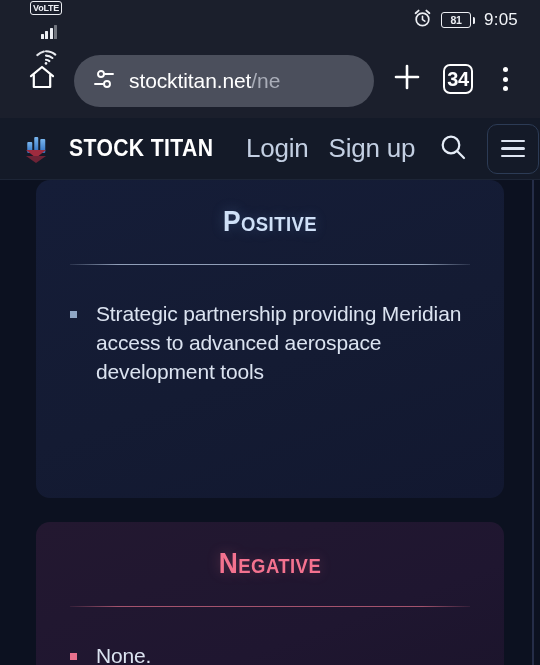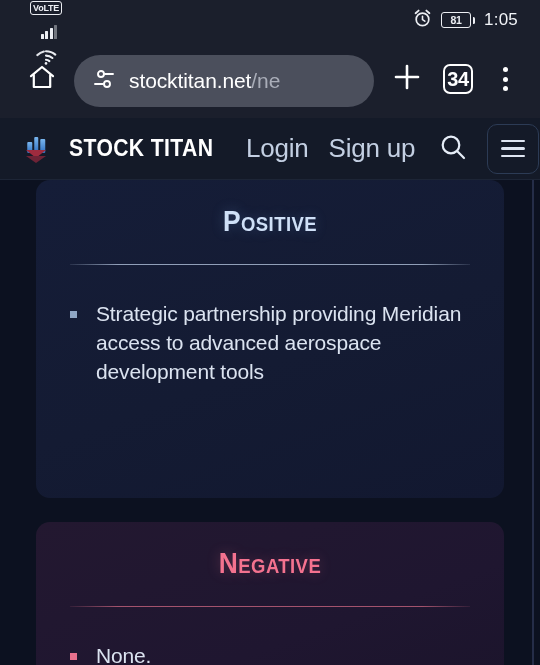--- a/index.html
+++ b/index.html
@@ -414,21 +414,21 @@
           <circle cx="9.5" cy="10.4" r="6.3" stroke="#eceef3" stroke-width="1.7" fill="none"></circle>
           <path d="M9.5 7.2v3.4l2.3 1.6" stroke="#eceef3" stroke-width="1.6" fill="none" stroke-linecap="round"></path>
           <path d="M2.6 4.2 5.6 1.6" stroke="#eceef3" stroke-width="1.9" stroke-linecap="round"></path>
           <path d="M16.4 4.2 13.4 1.6" stroke="#eceef3" stroke-width="1.9" stroke-linecap="round"></path>
         </svg>
       </span>
       <span class="battery">
         <span class="battery-body">81</span>
         <span class="battery-tip"></span>
       </span>
-      <span class="status-time">1:05</span>
+      <span class="status-time">9:05</span>
     </div>
   </div>
 
   <div class="browser-bar">
     <div class="chrome-btn home-btn">
       <span>
         <svg width="30" height="30" viewBox="0 0 30 30">
           <path d="M4 14.2 15 5l11 9.2" stroke="#ffffff" stroke-width="2.2" fill="none" stroke-linecap="round" stroke-linejoin="round"></path>
           <path d="M6.8 13.2V25h16.4V13.2" stroke="#ffffff" stroke-width="2.2" fill="none" stroke-linecap="round" stroke-linejoin="round"></path>
         </svg>

